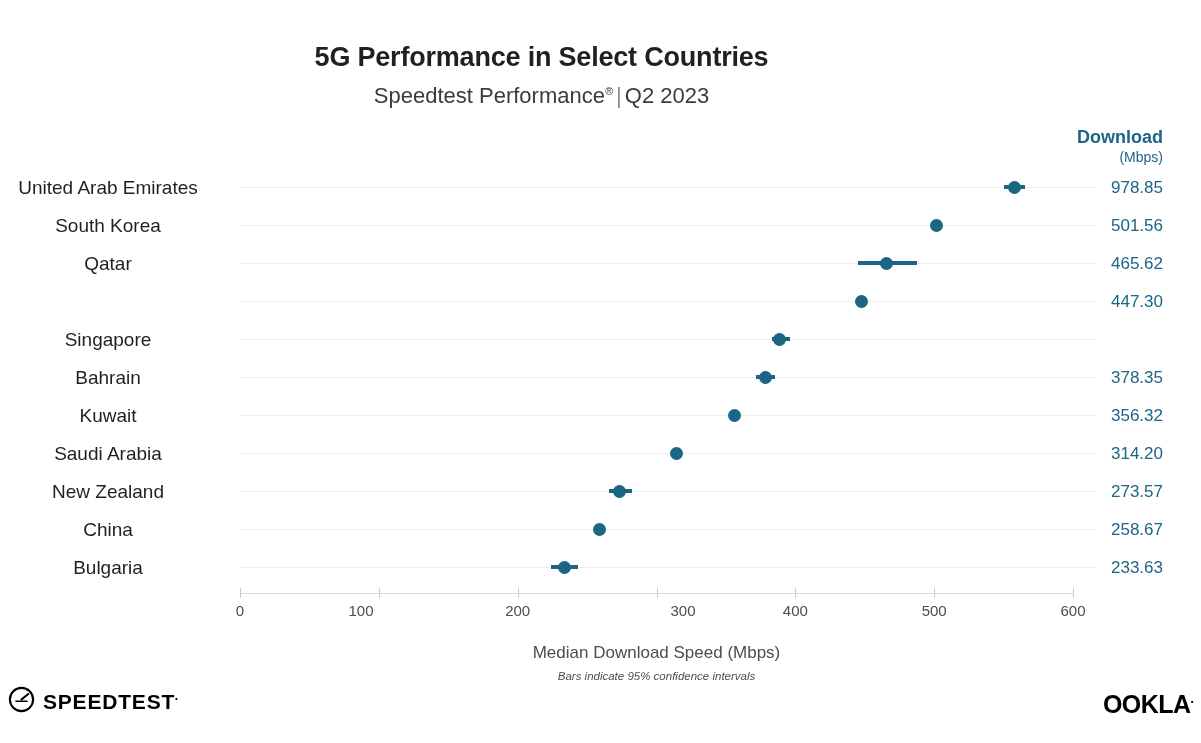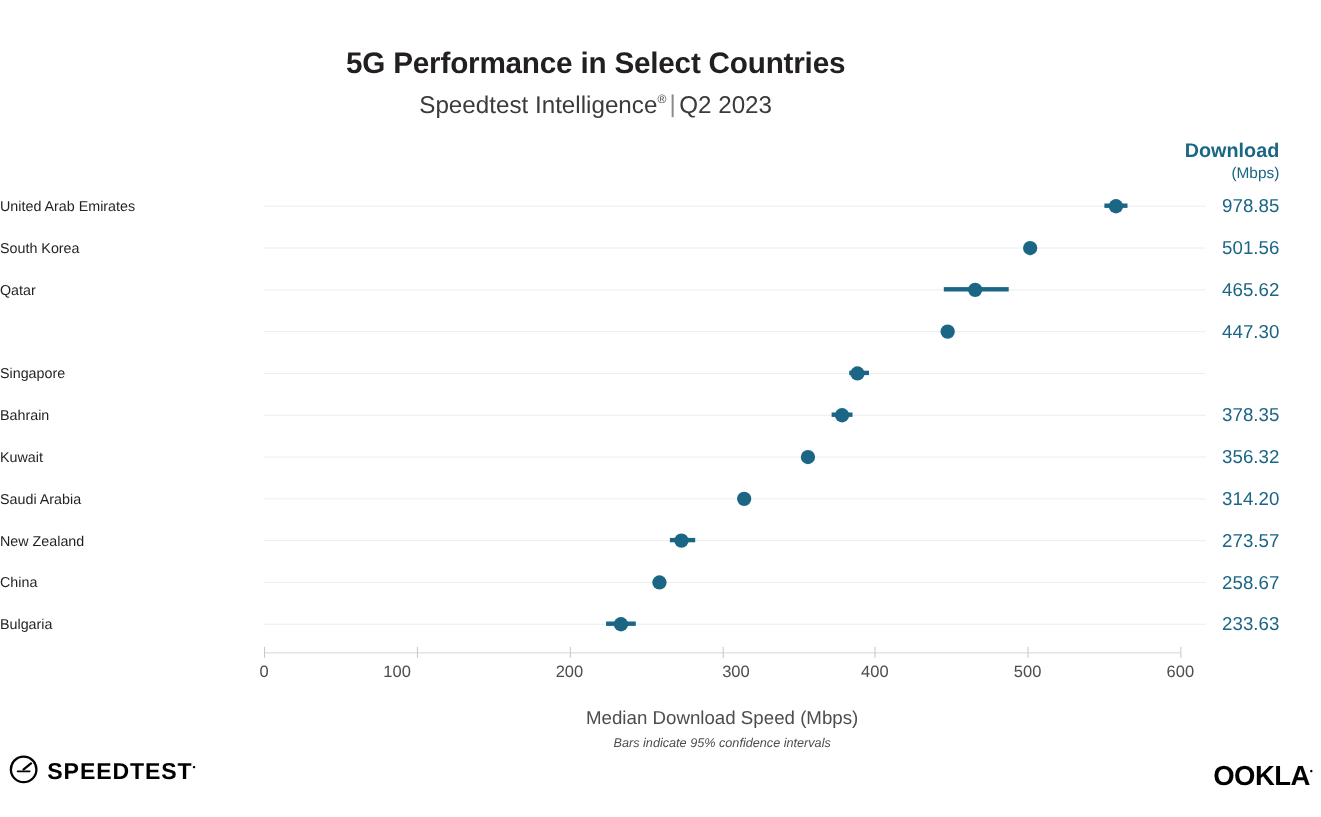--- a/index.html
+++ b/index.html
@@ -80,22 +80,22 @@
     position: absolute;
     left: 0;
     width: 1201px;
     height: 38px;
   }
   .row-label {
     position: absolute;
     left: 0;
     top: 0;
     width: 216px;
-    text-align: left;
-    font-size: 13px;
+    text-align: center;
+    font-size: 19px;
     color: #231f20;
     line-height: 38px;
     white-space: nowrap;
   }
   .gridline {
     position: absolute;
     left: 240px;
     width: 856px;
     top: 18px;
     height: 1px;
@@ -209,21 +209,21 @@
   #ookla-wordmark .tm {
     font-size: 8px;
     vertical-align: super;
   }
 </style>
 </head>
 <body>
 
 <div id="title-block">
   <div id="chart-title">5G Performance in Select Countries</div>
-  <div id="chart-subtitle"><span>Speedtest Intelligence</span><span class="sup">®</span><span class="bar">|</span><span>Q2 2023</span></div>
+  <div id="chart-subtitle"><span>Speedtest Performance</span><span class="sup">®</span><span class="bar">|</span><span>Q2 2023</span></div>
 </div>
 
 <div id="value-header">
   <div class="vh-main">Download</div>
   <div class="vh-sub">(Mbps)</div>
 </div>
 
 <div id="plot">
   <div id="rows-container">
       <div class="row" style="top: 169px;">
@@ -305,21 +305,21 @@
 
   <div id="axis-line"></div>
   <div id="ticks-container">
       <div class="tick-mark" style="left: 240px;"></div>
       <div class="tick-label" style="left: 240px;">0</div>
       <div class="tick-mark" style="left: 378.833px;"></div>
       <div class="tick-label" style="left: 361px;">100</div>
       <div class="tick-mark" style="left: 517.667px;"></div>
       <div class="tick-label" style="left: 517.667px;">200</div>
       <div class="tick-mark" style="left: 656.5px;"></div>
-      <div class="tick-label" style="left: 669px;">300</div>
+      <div class="tick-label" style="left: 683px;">300</div>
       <div class="tick-mark" style="left: 795.333px;"></div>
       <div class="tick-label" style="left: 795.333px;">400</div>
       <div class="tick-mark" style="left: 934.167px;"></div>
       <div class="tick-label" style="left: 934.167px;">500</div>
       <div class="tick-mark" style="left: 1073px;"></div>
       <div class="tick-label" style="left: 1073px;">600</div>
     </div>
 
   <div id="x-axis-title">Median Download Speed (Mbps)</div>
   <div id="x-axis-note">Bars indicate 95% confidence intervals</div>

